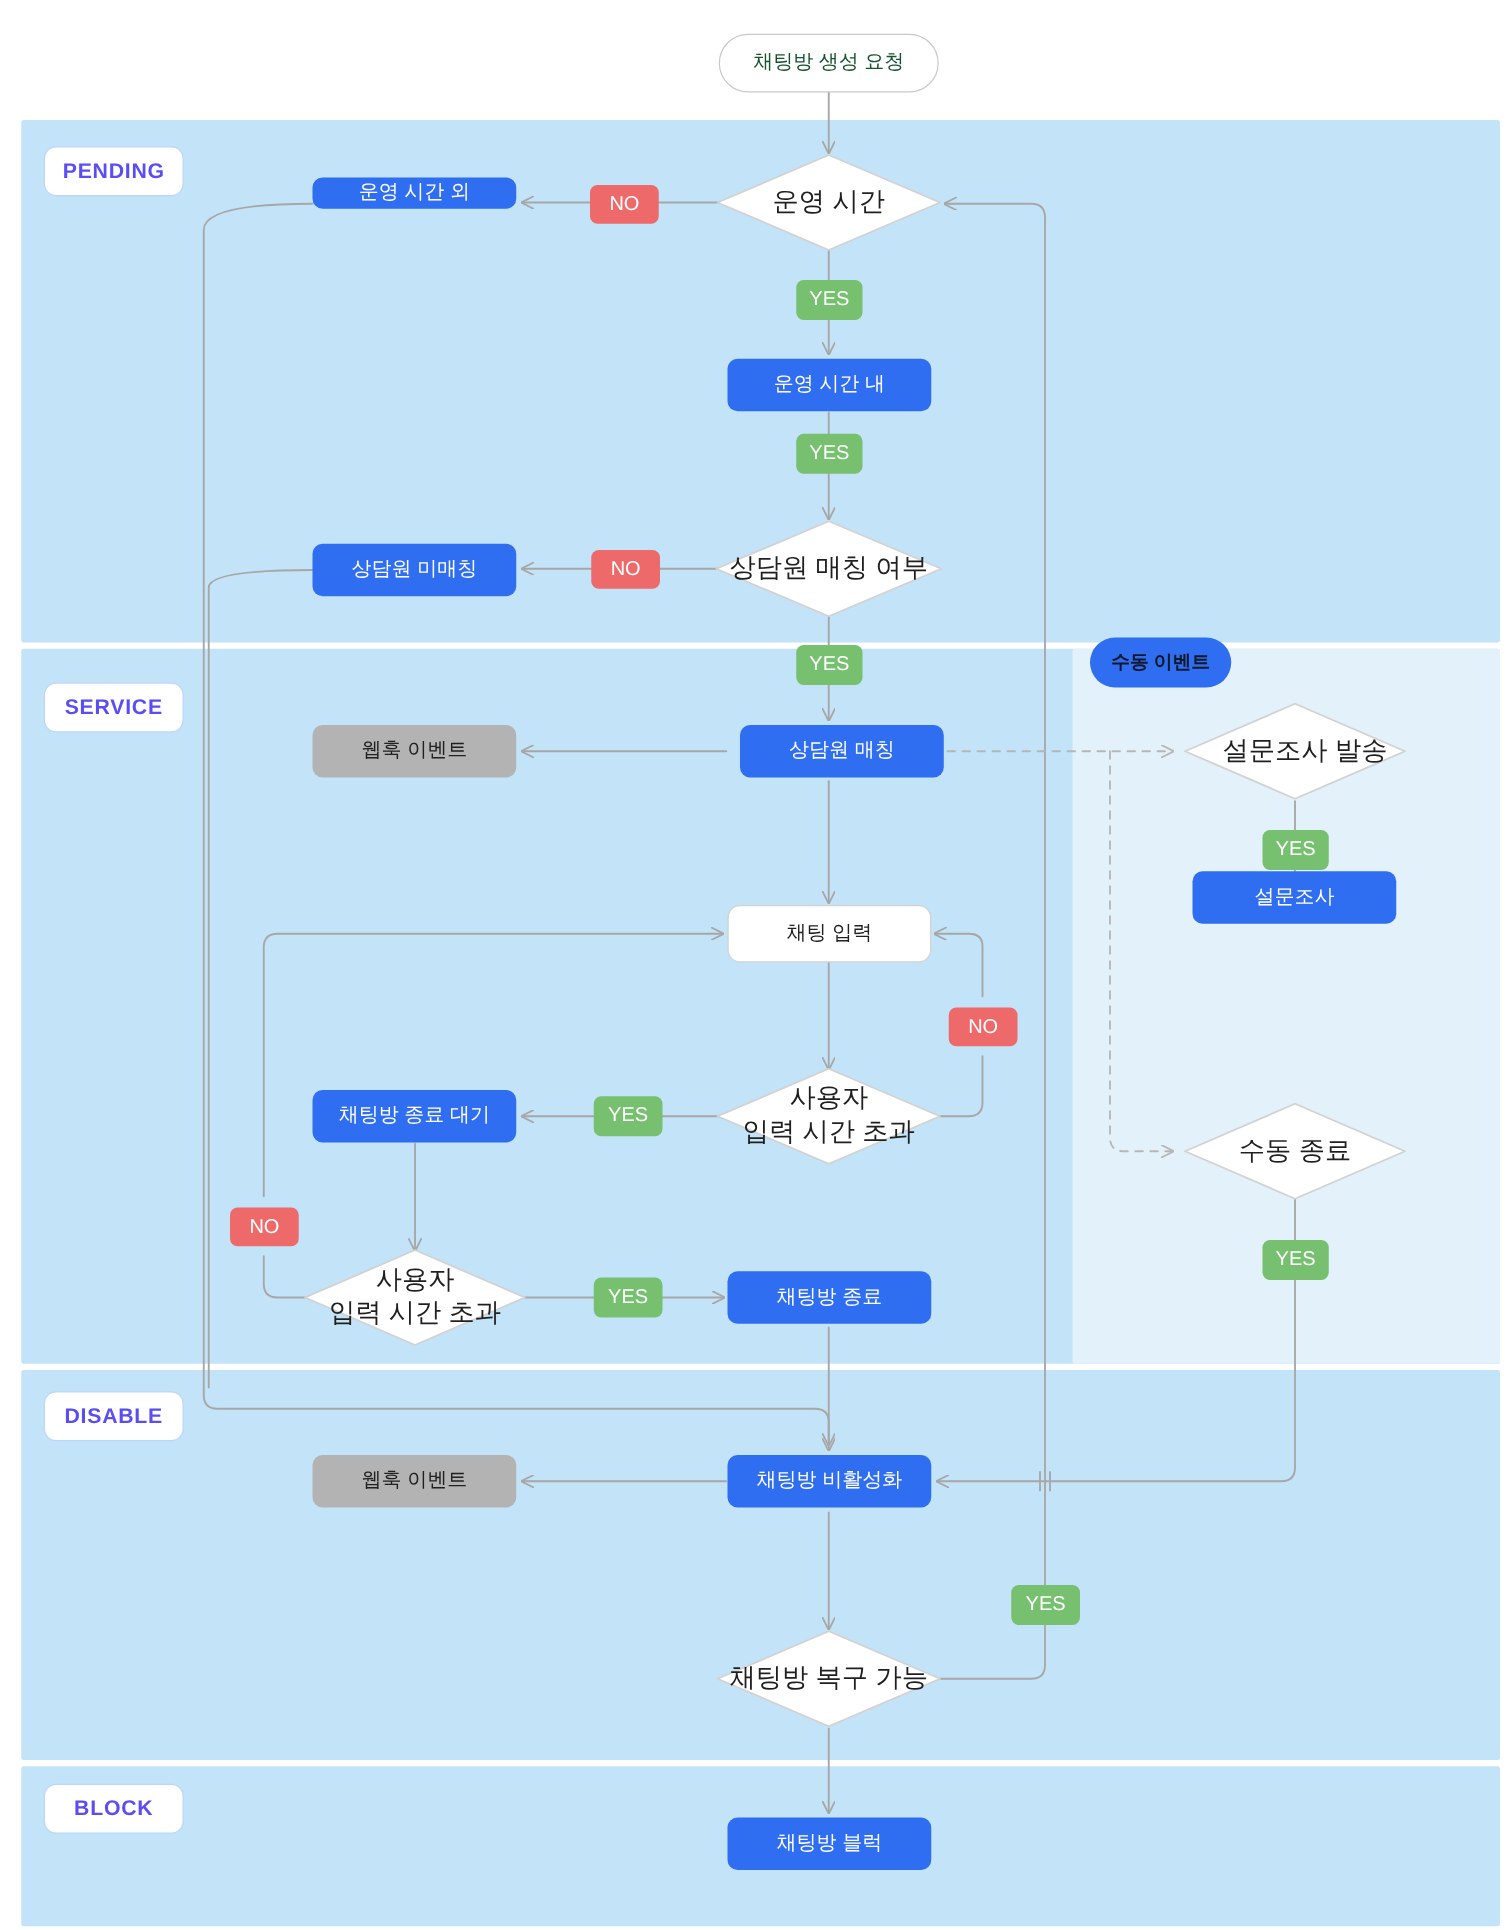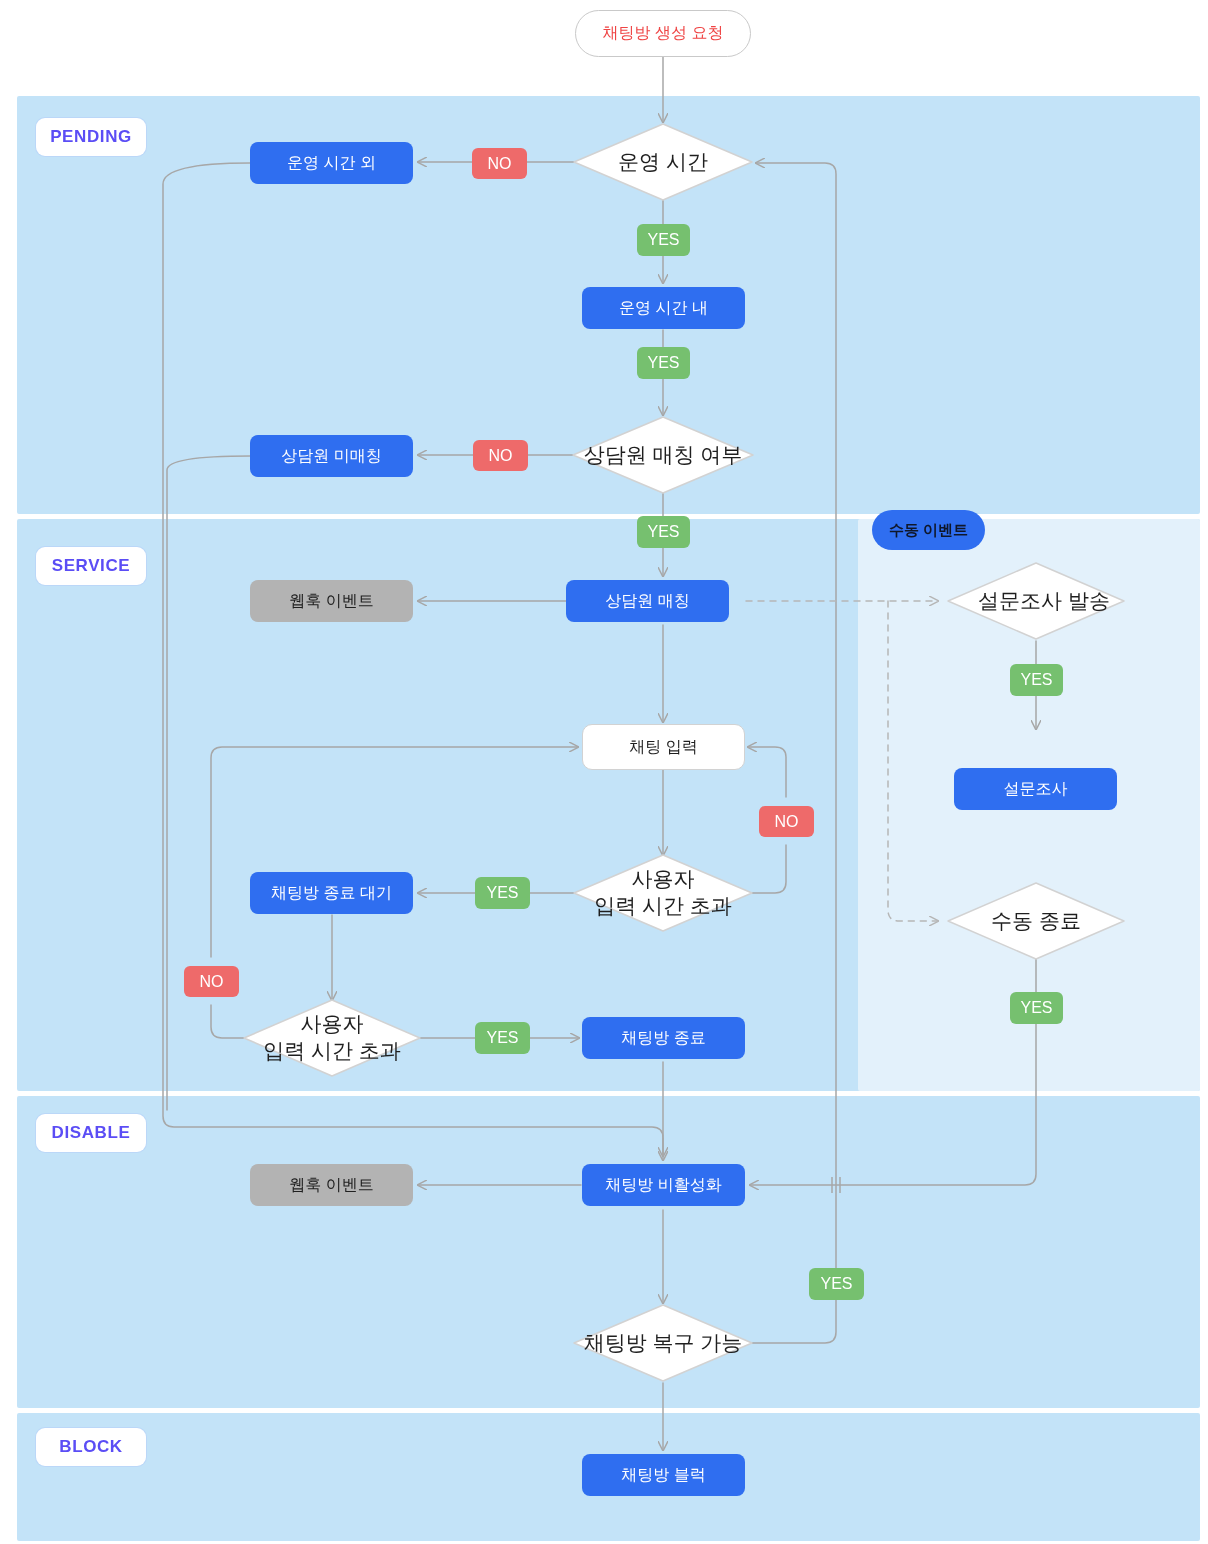--- a/index.html
+++ b/index.html
@@ -47,22 +47,23 @@
     align-items: center;
     justify-content: center;
     text-align: center;
     line-height: 1.28;
     box-sizing: border-box;
   }
   .node-start {
     background: #ffffff;
     border: 1px solid #c9c9c9;
     border-radius: 26px;
-    color: #ef4444;
-    font-size: 16px;
+    color: #14532d;
+    font-size: 16px;
+    margin-top: 17px;
   }
   .node-action {
     background: #2f6ef0;
     border-radius: 8px;
     color: #ffffff;
     font-size: 16px;
   }
   .node-webhook {
     background: #b3b3b3;
     border-radius: 8px;
@@ -222,37 +223,37 @@
   </div>
 
   <div class="node node-start" style="left:575px; top:10px; width:176px; height:47px;">
     <span>채팅방 생성 요청</span>
   </div>
 
   <div class="node node-decision" style="left:574px; top:124px; width:178px; height:76px;">
     <span class="dtext">운영 시간</span>
   </div>
 
-  <div class="node node-action" style="left:250px; top:142px; width:163px; height:42px;">
+  <div class="node node-action" style="left:250px; top:142px; width:163px; height:25px;">
     <span>운영 시간 외</span>
   </div>
 
   <div class="node node-action" style="left:582px; top:287px; width:163px; height:42px;">
     <span>운영 시간 내</span>
   </div>
 
   <div class="node node-decision" style="left:573px; top:417px; width:180px; height:76px;">
     <span class="dtext">상담원 매칭 여부</span>
   </div>
 
   <div class="node node-action" style="left:250px; top:435px; width:163px; height:42px;">
     <span>상담원 미매칭</span>
   </div>
 
-  <div class="node node-action" style="left:566px; top:580px; width:163px; height:42px;">
+  <div class="node node-action" style="left:592px; top:580px; width:163px; height:42px;">
     <span>상담원 매칭</span>
   </div>
 
   <div class="node node-webhook" style="left:250px; top:580px; width:163px; height:42px;">
     <span>웹훅 이벤트</span>
   </div>
 
   <div class="node node-process" style="left:582px; top:724px; width:163px; height:46px;">
     <span>채팅 입력</span>
   </div>
@@ -276,21 +277,21 @@
   </div>
 
   <div class="node node-pill" style="left:872px; top:510px; width:113px; height:40px;">
     <span>수동 이벤트</span>
   </div>
 
   <div class="node node-decision" style="left:956px; top:563px; width:176px; height:76px;">
     <span class="dtext">설문조사 발송</span>
   </div>
 
-  <div class="node node-action" style="left:954px; top:768px; width:163px; height:42px;">
+  <div class="node node-action" style="left:954px; top:697px; width:163px; height:42px;">
     <span>설문조사</span>
   </div>
 
   <div class="node node-decision" style="left:948px; top:883px; width:176px; height:76px;">
     <span class="dtext">수동 종료</span>
   </div>
 
   <div class="node node-action" style="left:582px; top:1164px; width:163px; height:42px;">
     <span>채팅방 비활성화</span>
   </div>

